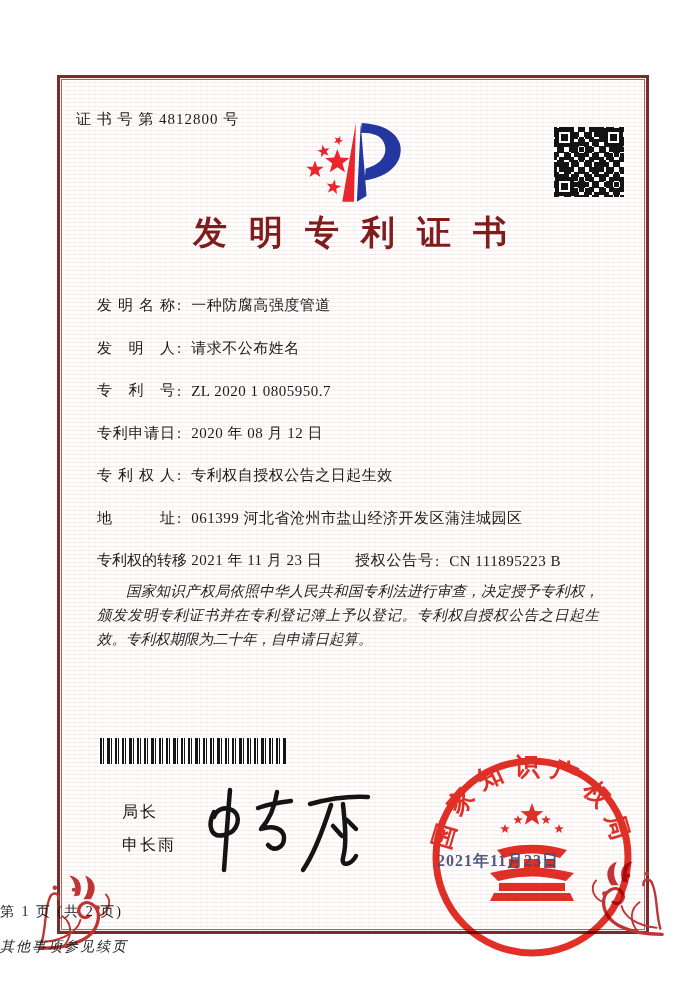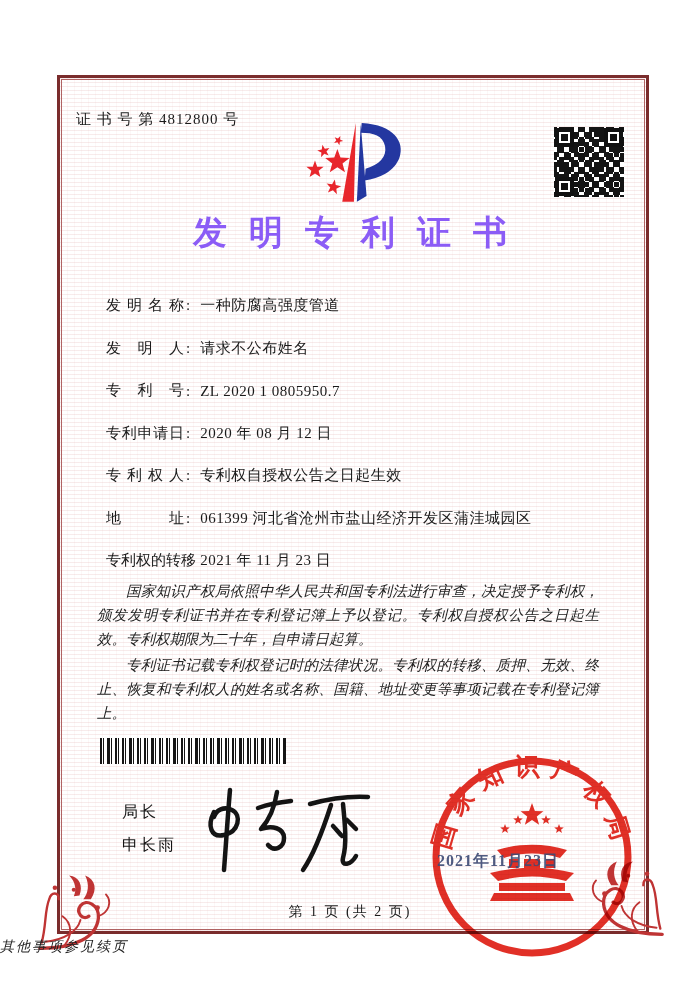--- a/index.html
+++ b/index.html
@@ -22,25 +22,25 @@
   .qr{position:absolute;left:554px;top:127px;width:70px;height:70px;background:
       conic-gradient(#141414 0 25%, transparent 0 50%, #141414 0 75%, transparent 0) 0 0/10px 10px,
       conic-gradient(from 90deg,#141414 0 25%, transparent 0 50%, #141414 0 75%, transparent 0) 3px 5px/14px 14px,
       #fff;
       z-index:2;}
   .qr-finder{position:absolute;width:19px;height:19px;border:4px solid #111;background:#fff;box-sizing:border-box;}
   .qr-finder::after{content:"";position:absolute;inset:2px;background:#111;}
   .qr-f-tl{left:1px;top:1px;} .qr-f-tr{right:1px;top:1px;} .qr-f-bl{left:1px;bottom:1px;}
   .title{
     position:absolute;left:0;right:0;top:210px;text-align:center;z-index:2;
-    font-size:34px;font-weight:700;letter-spacing:22px;text-indent:22px;color:#8b5cf6;
+    font-size:34px;font-weight:700;letter-spacing:22px;text-indent:22px;color:#7f1d1d;
   }
   
   .fields{position:absolute;left:97px;top:288px;width:515px;z-index:2;font-size:15px;}
-  .field-row{position:absolute;left:9px;white-space:nowrap;}
+  .field-row{position:absolute;left:0;white-space:nowrap;}
   .flabel{display:inline-block;width:78px;text-align:justify;text-align-last:justify;vertical-align:bottom;}
   .colon{display:inline-block;margin-left:2px;}
   .fval{margin-left:10px;letter-spacing:.5px;}
   .grant-no-group{position:absolute;left:258px;top:0;white-space:nowrap;}
   
   .body-text{position:absolute;left:97px;top:580px;width:514px;z-index:2;
     font-size:14.5px;line-height:1.65;font-style:italic;color:#222;}
   .body-text p{margin:0 12px 2px 0;text-indent:2em;text-align:justify;}
   
   .barcode{position:absolute;left:100px;top:738px;width:186px;height:26px;z-index:2;
@@ -55,21 +55,21 @@
   .director{position:absolute;left:88px;top:802px;z-index:3;font-size:16px;
     font-family:"Liberation Sans","DejaVu Sans",sans-serif;color:#141414;margin-left:34px;}
   .director div{margin-bottom:12px;letter-spacing:2px;}
   .signature{position:absolute;left:192px;top:782px;width:190px;height:95px;z-index:3;}
   
   .seal{position:absolute;left:427px;top:752px;width:210px;height:210px;z-index:5;
     mix-blend-mode:multiply;opacity:.95;}
   .seal-date{position:absolute;left:437px;top:851px;z-index:6;font-size:16px;
     color:#3d4a74;font-weight:700;letter-spacing:1px;opacity:.9;}
   
-  .page-info{position:absolute;left:0;right:0;top:903px;text-align:center;font-size:14px;z-index:2;letter-spacing:2px;}
+  .page-info{position:absolute;left:0;right:0;top:903px;font-size:14px;z-index:2;letter-spacing:2px;}
   .continuation{position:absolute;left:0;right:0;top:938px;font-size:14px;
     font-style:italic;z-index:2;letter-spacing:2px;color:#222;}
   
   .flourish{position:absolute;width:104px;height:104px;z-index:1;}
   .flourish-br{left:562px;top:836px;}
   .flourish-bl{left:36px;top:850px;transform:scaleX(-1);}
 </style>
 </head>
 <body>
 
@@ -121,26 +121,28 @@
     <div class="field-row" style="top:178px">
       <span class="flabel">专利权人</span><span class="colon">:</span><span class="fval">专利权自授权公告之日起生效</span>
     </div>
     <div class="field-row" style="top:221px">
       <span class="flabel">地址</span><span class="colon">:</span><span class="fval">061399  河北省沧州市盐山经济开发区蒲洼城园区</span>
     </div>
     <div class="field-row" style="top:263px;width:515px">
       <span>
         <span class="flabel">专利权的转移</span><span class="colon">:</span><span class="fval">2021 年 11 月 23 日</span>
       </span>
+      <span class="grant-no-group">
+        <span class="flabel">授权公告号</span><span class="colon">:</span><span class="fval">CN 111895223 B</span>
+      </span>
     </div>
   </div>
 
   <div class="body-text">
     <p>国家知识产权局依照中华人民共和国专利法进行审查，决定授予专利权，颁发发明专利证书并在专利登记簿上予以登记。专利权自授权公告之日起生效。专利权期限为二十年，自申请日起算。</p>
-    <p>专利证书记载专利权登记时的法律状况。专利权的转移、质押、无效、终止、恢复和专利权人的姓名或名称、国籍、地址变更等事项记载在专利登记簿上。</p>
   </div>
 
   <div class="barcode"></div>
 
   <div class="director">
     <div>局长</div>
     <div>申长雨</div>
   </div>
 
   <svg class="signature" viewBox="0 0 190 95" aria-hidden="true">

